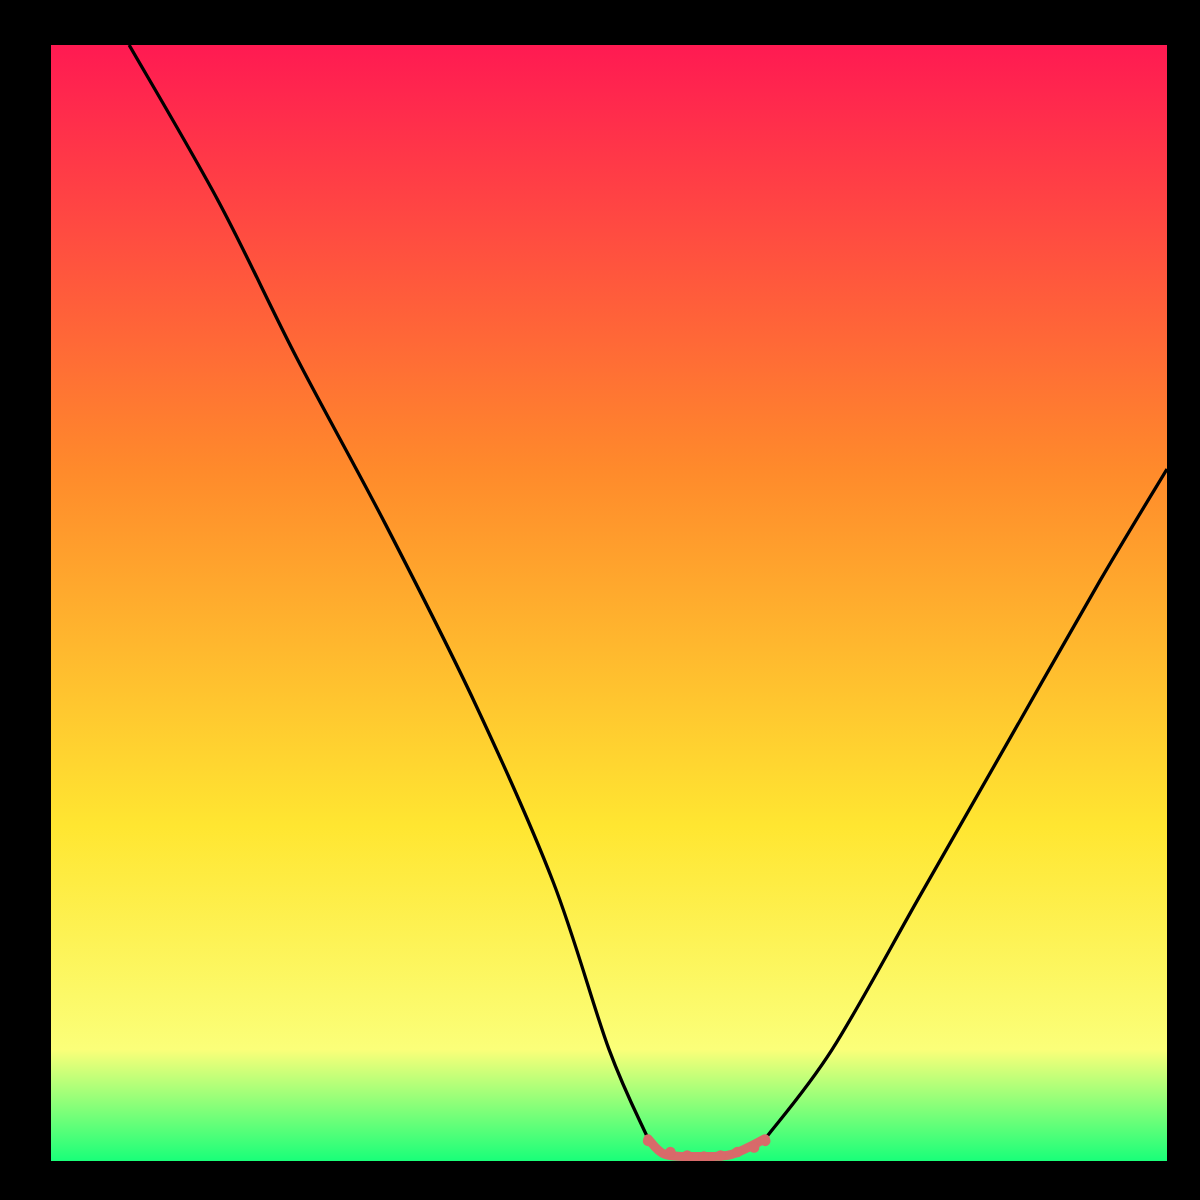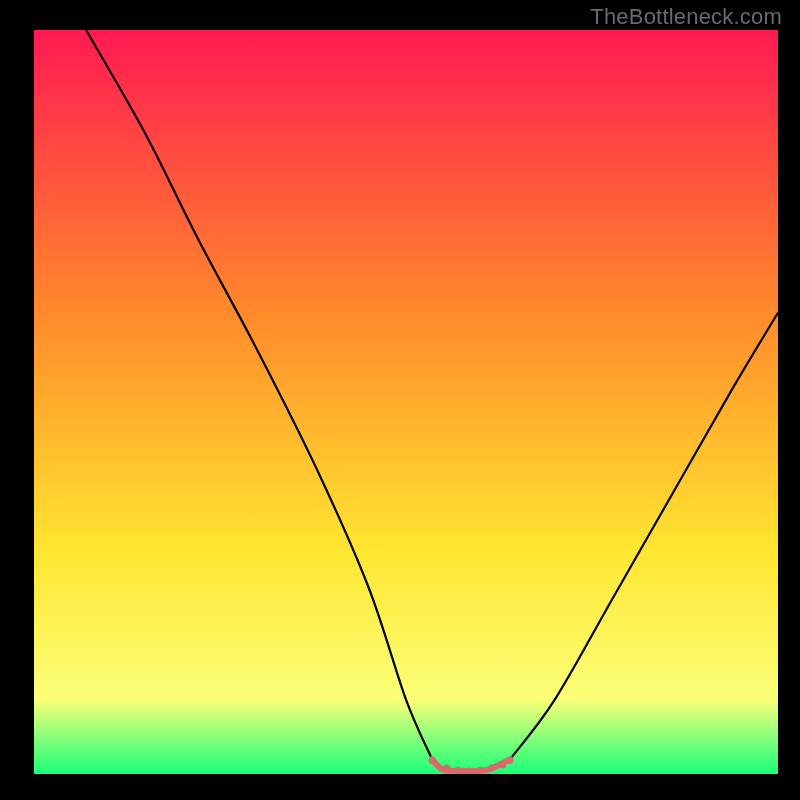--- a/index.html
+++ b/index.html
@@ -32,21 +32,20 @@
     top: 30px;
     width: 744px;
     height: 744px;
   }
   svg { display: block; }
 </style>
 </head>
 <body>
 
 <div class="frame">
-  <div class="watermark">TheBottleneck.com</div>
   <div class="plot">
     <svg id="chart-svg" viewBox="0 0 744 744" width="744" height="744">
       <defs>
         <linearGradient id="bg-grad" x1="0" y1="0" x2="0" y2="1">
           <stop id="g0" offset="0%" stop-color="#ff1a52"></stop>
           <stop id="g1" offset="38%" stop-color="#ff8a2b"></stop>
           <stop id="g2" offset="70%" stop-color="#ffe631"></stop>
           <stop id="g3" offset="90%" stop-color="#fbff79"></stop>
           <stop id="g4" offset="100%" stop-color="#19ff79"></stop>
         </linearGradient>

